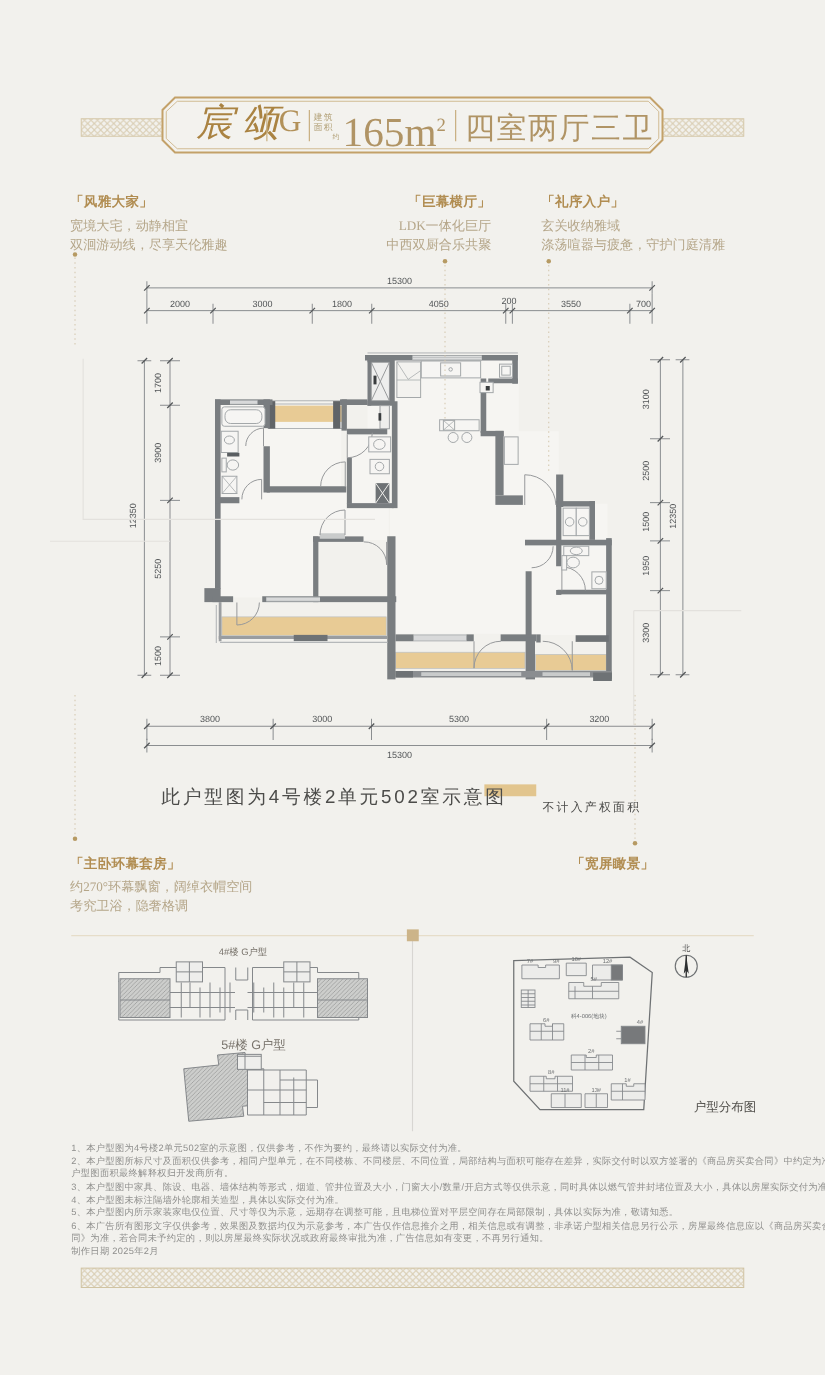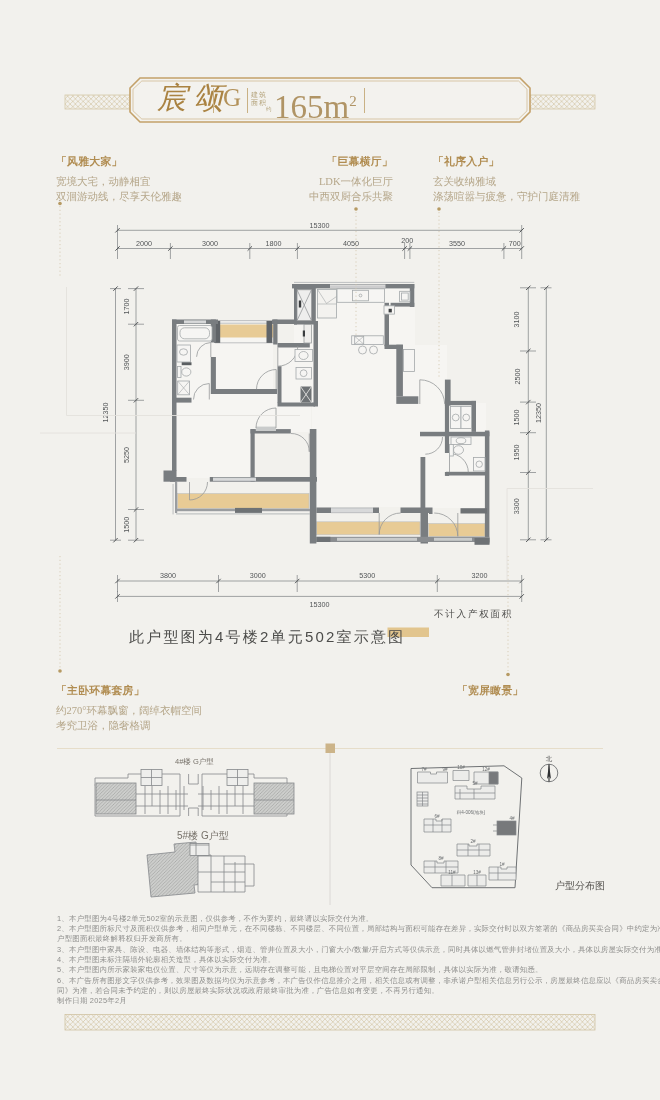--- a/index.html
+++ b/index.html
@@ -480,40 +480,41 @@
 
   <span class="abs" style="left:109px;top:6px;width:1px;height:25px;background:#c9b184;"></span>
 
   <span class="abs" style="left:113px;top:9px;font-size:7px;line-height:7.5px;color:#b2a077;letter-spacing:1px;">建筑<br>面积</span>
   <span class="abs" style="left:128px;top:24px;font-size:5.5px;color:#b2a077;">约</span>
 
   <span class="abs" style="left:136px;top:-5px;font-size:33px;color:#b09465;font-family:'Liberation Serif',serif;margin-top:12px;">165m<sup style="font-size:15px;">2</sup></span>
 
   <span class="abs" style="left:226px;top:6px;width:1px;height:25px;background:#c9b184;"></span>
 
+  <span class="abs" style="left:234px;top:4px;font-size:24px;color:#b09465;letter-spacing:1.2px;font-family:'Liberation Serif',serif;white-space:nowrap;">四室两厅三卫</span>
 </div>
 
 <div class="abs" style="left:56px;top:155px;">
   <div class="hd">「风雅大家」</div>
   <div class="bd" style="margin-top:5px;">宽境大宅，动静相宜<br>双洄游动线，尽享天伦雅趣</div>
 </div>
 
 <div class="abs" style="left:309px;top:155px;text-align:right;">
   <div class="hd">「巨幕横厅」</div>
   <div class="bd" style="margin-top:5px;">LDK一体化巨厅<br>中西双厨合乐共聚</div>
 </div>
 
 <div class="abs" style="left:433px;top:155px;">
   <div class="hd">「礼序入户」</div>
   <div class="bd" style="margin-top:5px;">玄关收纳雅域<br>涤荡喧嚣与疲惫，守护门庭清雅</div>
 </div>
 
 <div class="abs" style="left:129px;top:628px;font-size:15px;color:#4c4c4a;letter-spacing:2.2px;">此户型图为4号楼2单元502室示意图</div>
 
-<div class="abs" style="left:434px;top:608px;font-size:9.5px;color:#4c4c4a;letter-spacing:1.8px;">不计入产权面积</div>
+<div class="abs" style="left:434px;top:640px;font-size:9.5px;color:#4c4c4a;letter-spacing:1.8px;">不计入产权面积</div>
 
 <div class="abs" style="left:56px;top:684px;">
   <div class="hd">「主卧环幕套房」</div>
   <div class="bd" style="margin-top:5px;">约270°环幕飘窗，阔绰衣帽空间<br>考究卫浴，隐奢格调</div>
 </div>
 
 <div class="abs" style="left:457px;top:684px;">
   <div class="hd">「宽屏瞰景」</div>
 </div>
 

